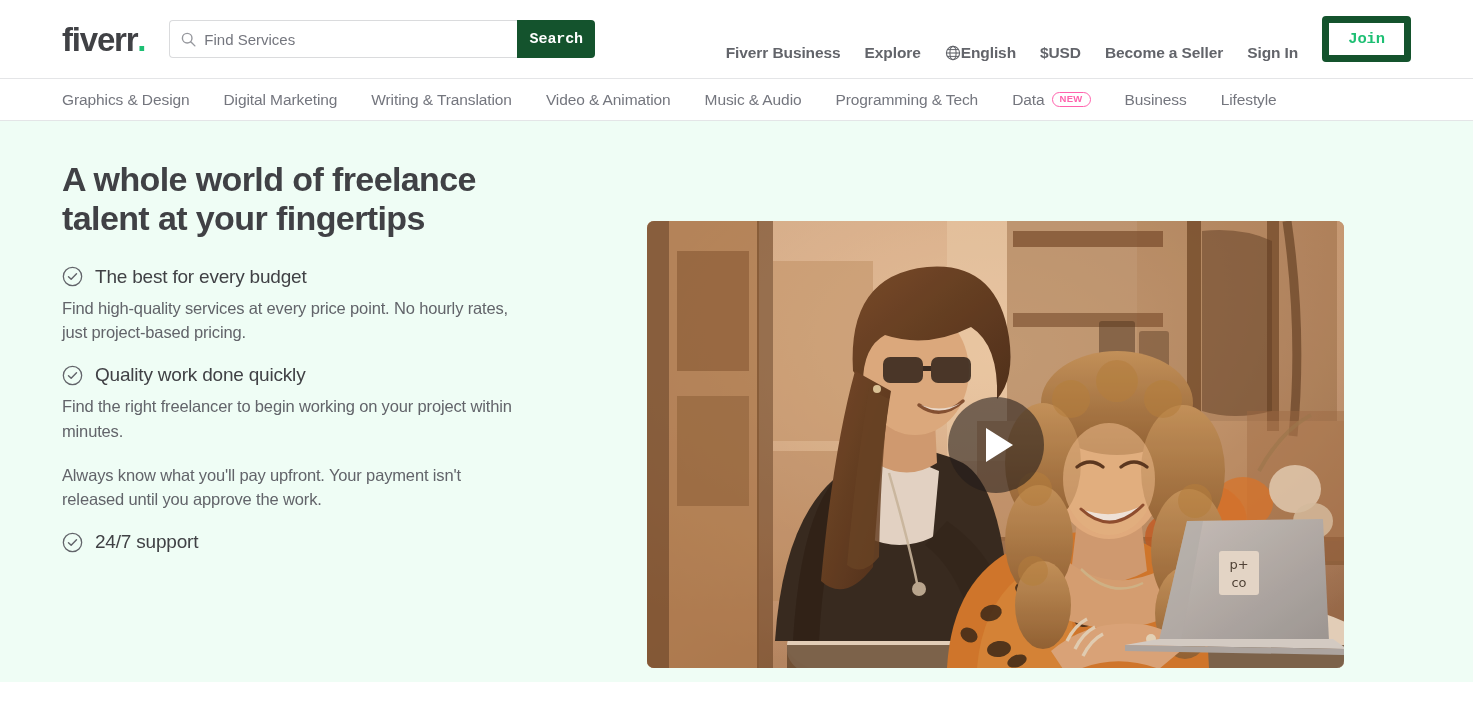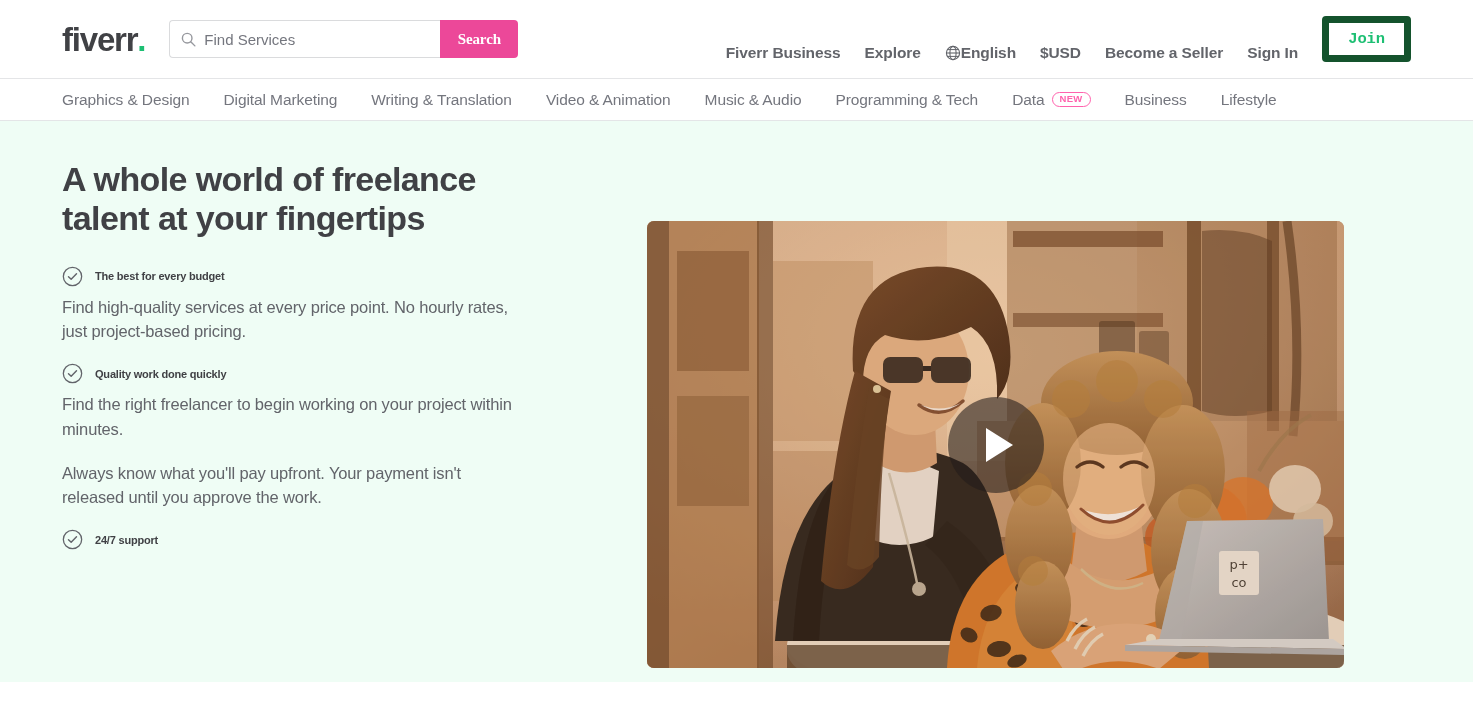--- a/index.html
+++ b/index.html
@@ -42,21 +42,21 @@
     line-height: 1;
   }
 
   
   .search-wrap {
     display: flex;
     margin-left: 24px;
     height: 38px;
   }
   .search-field {
-    width: 271px;
+    width: 348px;
     height: 38px;
     border: 1px solid #dadbdd;
     border-right: none;
     border-radius: 4px 0 0 4px;
     display: flex;
     align-items: center;
     padding: 0 10px 0 11px;
     background: #fff;
   }
   .search-icon {
@@ -72,25 +72,25 @@
     font-size: 15px;
     color: #62646a;
     width: 100%;
     background: transparent;
   }
   .search-input::placeholder { color: #74767e; }
 
   .search-button {
     width: 78px;
     height: 38px;
-    background: #ec4899;
+    background: #14532d;
     color: #fff;
     border: none;
     border-radius: 0 4px 4px 0;
-    font-family: Liberation Serif, serif;
+    font-family: Liberation Mono, monospace;
     font-size: 15px;
     font-weight: 700;
     cursor: pointer;
     letter-spacing: -0.1px;
   }
 
   
   .header-right {
     margin-left: auto;
     display: flex;
@@ -188,22 +188,22 @@
     display: flex;
     align-items: center;
     gap: 12px;
     margin-bottom: 8px;
   }
   .check-icon {
     width: 21px; height: 21px;
     flex: 0 0 auto;
   }
   .feature-title {
-    font-size: 11px;
-    font-weight: 700;
+    font-size: 19px;
+    font-weight: 400;
     color: #404145;
     letter-spacing: -0.2px;
   }
   .feature-body {
     font-size: 16.5px;
     color: #62646a;
     line-height: 1.47;
     max-width: 455px;
     letter-spacing: -0.15px;
   }

